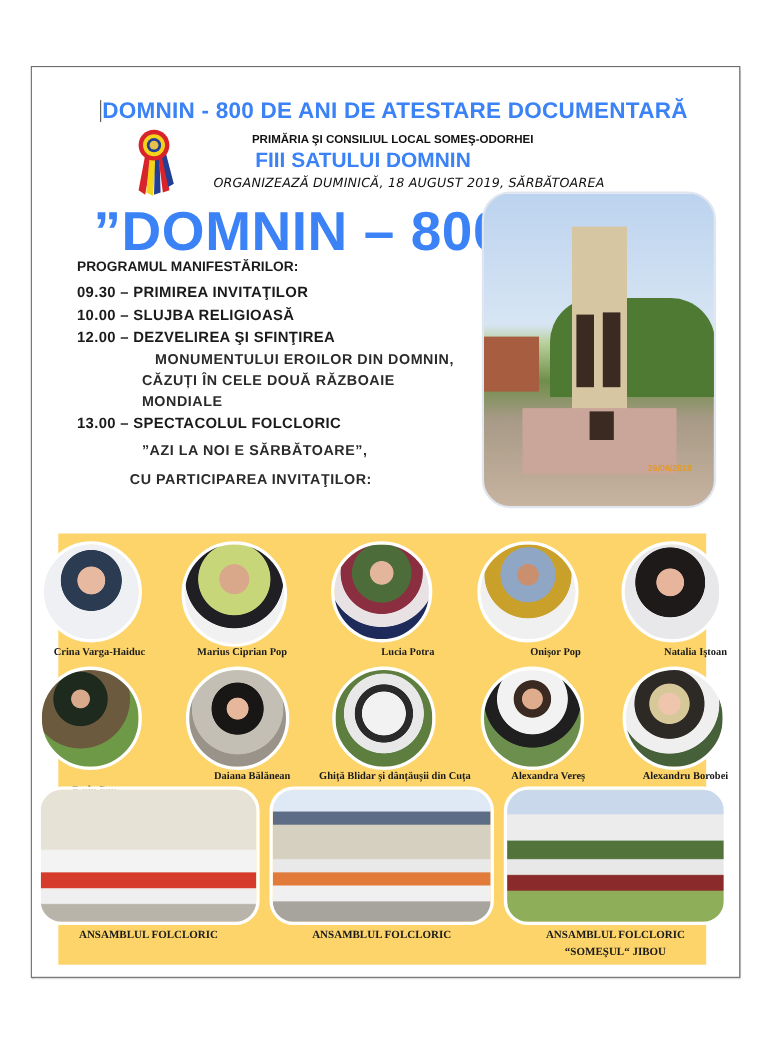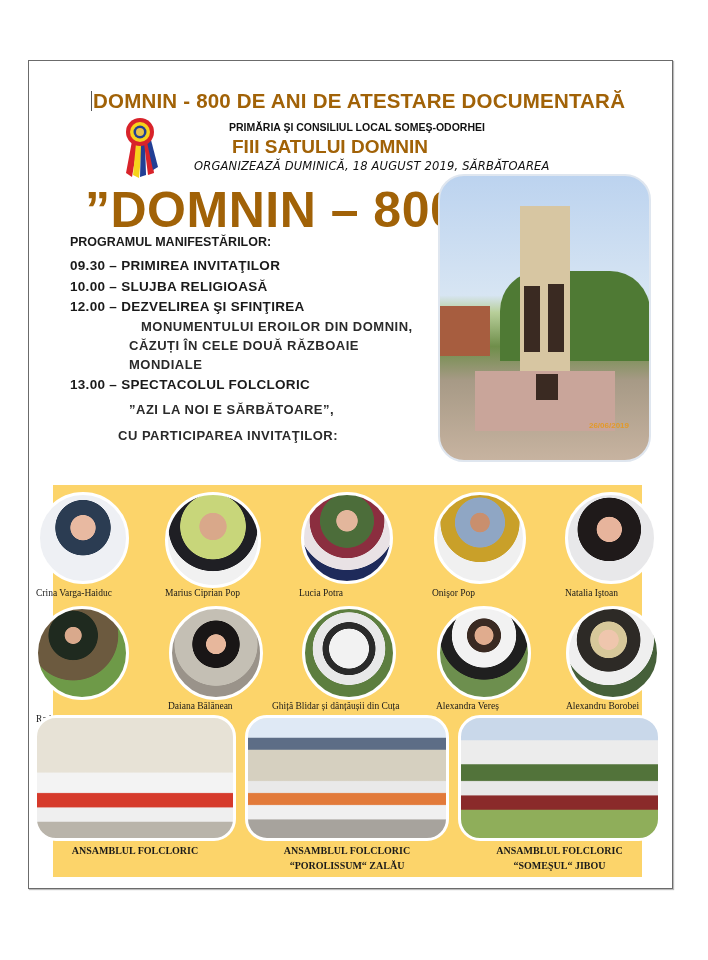--- a/index.html
+++ b/index.html
@@ -1,33 +1,33 @@
 <!DOCTYPE html>
 <html><head>
 <meta charset="utf-8">
 <style>
   html, body { margin:0; padding:0; }
   body { width:708px; height:960px; background:#ffffff; position:relative; overflow:hidden; font-family:"Liberation Sans", sans-serif; }
   .frame { position:absolute; left:28px; top:60px; width:645px; height:829px; border:1px solid #6b6b6b; box-sizing:border-box; box-shadow:1px 1px 1px #bbb; background:#fff; }
   .abs { position:absolute; }
-  .blue { color:#a16207; }
+  .blue { color:#3b82f6; }
   .title-main { left:93px; top:89px; font-size:20.5px; font-weight:bold; letter-spacing:0.2px; white-space:nowrap; }
   .title-main::before { content:""; position:absolute; left:-2px; top:2px; width:1px; height:20px; background:#555; }
   .sub1 { left:229px; top:121px; font-size:10.5px; font-weight:bold; color:#111; white-space:nowrap; }
   .sub2 { left:232px; top:136px; font-size:19px; font-weight:bold; white-space:nowrap; }
   .sub3 { left:194px; top:159px; font-size:11.5px; color:#111; font-family:"DejaVu Sans", sans-serif; font-style:italic; white-space:nowrap; letter-spacing:0.2px; }
   .big-title { left:85px; top:181px; font-size:50px; font-weight:bold; white-space:nowrap; letter-spacing:0.5px; }
   .prog-head { left:70px; top:235px; font-size:12.5px; font-weight:bold; color:#1a1a1a; white-space:nowrap; }
   .prog { font-size:13.5px; font-weight:bold; color:#1a1a1a; white-space:nowrap; letter-spacing:0.3px; }
   .cont { font-size:13px; font-weight:bold; color:#2a2a2a; white-space:nowrap; letter-spacing:0.5px; }
   .photo-monument { left:438px; top:174px; width:213px; height:288px; border-radius:26px; overflow:hidden; border:2px solid #dfe6ef; box-sizing:border-box;
     background: linear-gradient(180deg,#bcd3ef 0%,#d7e5f3 42%,#b8cf9a 48%,#6f8e4a 60%,#a79a86 72%,#c7b3a0 100%); }
   .yellow { left:53px; top:485px; width:589px; height:392px; background:#fcd46a; }
   .circle { position:absolute; border-radius:50%; border:3px solid #fff; box-sizing:border-box; overflow:hidden; }
-  .cap { position:absolute; font-family:"Liberation Serif", serif; font-weight:normal; font-size:9.5px; color:#1a1a1a; white-space:nowrap; text-align:left; }
+  .cap { position:absolute; font-family:"Liberation Serif", serif; font-weight:bold; font-size:9.5px; color:#1a1a1a; white-space:nowrap; text-align:right; }
   .group { position:absolute; border-radius:22px; border:3px solid #fff; box-sizing:border-box; overflow:hidden; }
   .gcap { position:absolute; font-family:"Liberation Serif", serif; font-weight:bold; font-size:10px; color:#1a1a1a; text-align:center; line-height:15px; white-space:nowrap; }
 </style>
 </head>
 <body>
 
 <div class="frame"></div>
 
 <div class="abs blue title-main">DOMNIN - 800 DE ANI DE ATESTARE DOCUMENTARĂ</div>
 
@@ -103,20 +103,19 @@
 <div class="cap" style="left:566px;top:701px;width:96px;">Alexandru Borobei</div>
 
 <div class="group" style="left:34px;top:715px;width:202px;height:126px;background:linear-gradient(180deg,#e7e2d6 0 45%,#f3f3f3 46% 62%,#d63a2b 63% 74%,#efefef 75% 86%,#b9b4aa 87%);"></div>
 <div class="gcap" style="left:34px;top:843px;width:202px;">
   <div>ANSAMBLUL FOLCLORIC</div>
 </div>
 
 <div class="group" style="left:245px;top:715px;width:204px;height:126px;background:linear-gradient(180deg,#dfe9f5 0 16%,#5d6d86 17% 26%,#d6d0c0 27% 52%,#e9e9e9 53% 62%,#e27a3a 63% 72%,#f0f0f0 73% 84%,#a7a39d 85%);"></div>
 <div class="gcap" style="left:245px;top:843px;width:204px;">
   <div>ANSAMBLUL FOLCLORIC</div>
-  <div>“POROLISSUM“ ZALĂU</div>
 </div>
 
 <div class="group" style="left:458px;top:715px;width:203px;height:126px;background:linear-gradient(180deg,#c9d8ea 0 18%,#ececec 19% 38%,#52733a 39% 52%,#e8e8e8 53% 64%,#8a2a2a 65% 76%,#8fae5a 77%);"></div>
 <div class="gcap" style="left:458px;top:843px;width:203px;">
   <div>ANSAMBLUL FOLCLORIC</div>
   <div>“SOMEŞUL“ JIBOU</div>
 </div>
 
 </body></html>

